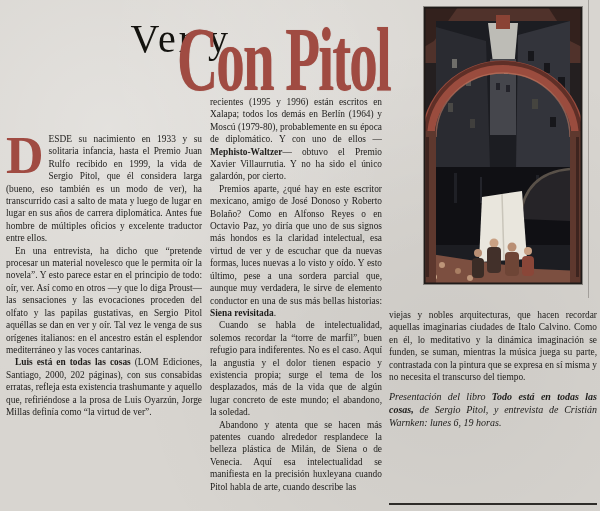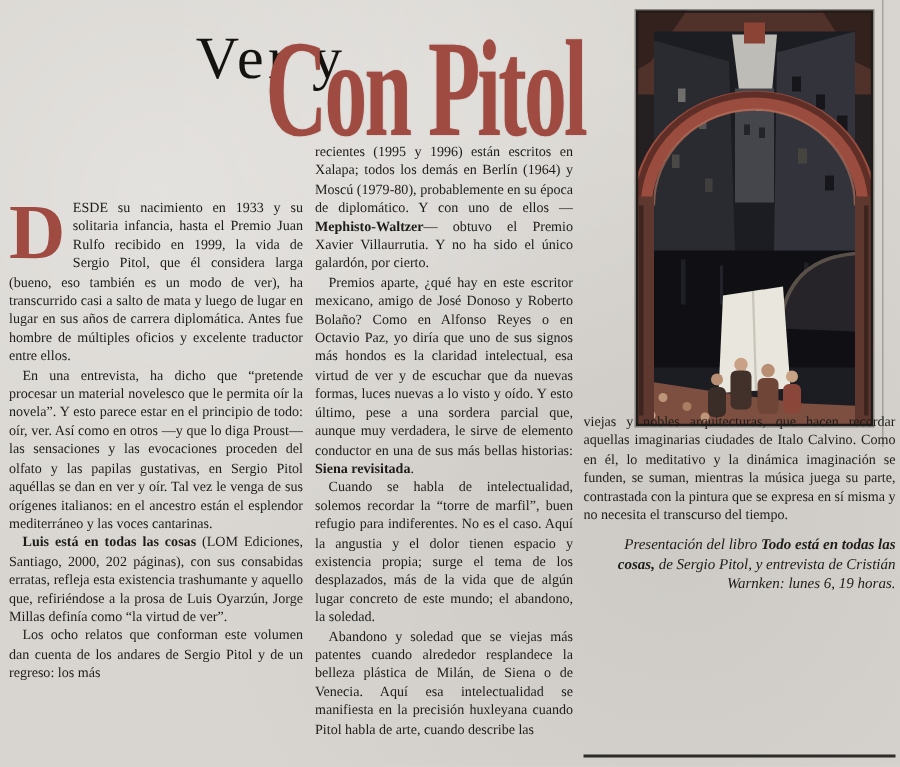--- a/index.html
+++ b/index.html
@@ -26,29 +26,29 @@
     transform:scaleX(.62);transform-origin:left top;
     text-shadow:0 0 1px rgba(120,40,30,.4);
   }
   .byline{
     position:absolute;left:6px;top:117px;
     font-size:9.5px;letter-spacing:.7px;color:#26241f;font-weight:700;
   }
   .col{position:absolute;font-size:9.4px;line-height:12.4px;text-align:justify;}
   .col1{left:6px;top:133px;width:196px;max-height:378px;overflow:hidden;}
   .col2{left:210px;top:96px;width:172px;max-height:403px;overflow:hidden;}
-  .col3{left:389px;top:276px;width:208px;max-height:209px;overflow:hidden;}
+  .col3{left:389px;top:309px;width:208px;max-height:209px;overflow:hidden;}
   .para{margin:0;text-indent:9px;}
   .para.noindent{text-indent:0;}
   .dropcap{
     float:left;font-size:52px;line-height:40px;font-weight:700;
     color:#a04b42;padding:3px 5px 0 0;
   }
   .footer-note{
-    margin-top:7px;font-style:italic;text-align:right;
+    margin-top:7px;font-style:italic;
     font-size:10px;line-height:13px;color:#1d1c1a;
   }
   .footer-note b{font-weight:700;}
   .footer-rule{
     position:absolute;left:389px;top:503px;width:208px;height:2px;
     background:#2e2c29;
   }
   .photo{
     position:absolute;left:424px;top:7px;width:158px;height:277px;
     box-shadow:0 0 0 1px rgba(40,35,30,.45);
@@ -130,28 +130,27 @@
     </svg>
   </div>
 
   <div class="page-edge-line"></div>
 
 
   <div class="col col1">
     <p class="para noindent"><span class="dropcap">D</span><span>ESDE su nacimiento en 1933 y su solitaria infancia, hasta el Premio Juan Rulfo recibido en 1999, la vida de Sergio Pitol, que él considera larga (bueno, eso también es un modo de ver), ha transcurrido casi a salto de mata y luego de lugar en lugar en sus años de carrera diplomática. Antes fue hombre de múltiples oficios y excelente traductor entre ellos.</span></p>
     <p class="para"><span>En una entrevista, ha dicho que “pretende procesar un material novelesco que le permita oír la novela”. Y esto parece estar en el principio de todo: oír, ver. Así como en otros —y que lo diga Proust— las sensaciones y las evocaciones proceden del olfato y las papilas gustativas, en Sergio Pitol aquéllas se dan en ver y oír. Tal vez le venga de sus orígenes italianos: en el ancestro están el esplendor mediterráneo y las voces cantarinas.</span></p>
     <p class="para"><b>Luis está en todas las cosas</b><span> (LOM Ediciones, Santiago, 2000, 202 páginas), con sus consabidas erratas, refleja esta existencia trashumante y aquello que, refiriéndose a la prosa de Luis Oyarzún, Jorge Millas definía como “la virtud de ver”.</span></p>
-    <p class="para"><span>Los ocho relatos que conforman este volumen dan cuenta de los andares de Sergio Pitol y de un regreso: los más</span></p>
   </div>
 
   <div class="col col2">
     <p class="para noindent"><span>recientes (1995 y 1996) están escritos en Xalapa; todos los demás en Berlín (1964) y Moscú (1979-80), probablemente en su época de diplomático. Y con uno de ellos —</span><b>Mephisto-Waltzer</b><span>— obtuvo el Premio Xavier Villaurrutia. Y no ha sido el único galardón, por cierto.</span></p>
     <p class="para"><span>Premios aparte, ¿qué hay en este escritor mexicano, amigo de José Donoso y Roberto Bolaño? Como en Alfonso Reyes o en Octavio Paz, yo diría que uno de sus signos más hondos es la claridad intelectual, esa virtud de ver y de escuchar que da nuevas formas, luces nuevas a lo visto y oído. Y esto último, pese a una sordera parcial que, aunque muy verdadera, le sirve de elemento conductor en una de sus más bellas historias: </span><b>Siena revisitada</b><span>.</span></p>
     <p class="para"><span>Cuando se habla de intelectualidad, solemos recordar la “torre de marfil”, buen refugio para indiferentes. No es el caso. Aquí la angustia y el dolor tienen espacio y existencia propia; surge el tema de los desplazados, más de la vida que de algún lugar concreto de este mundo; el abandono, la soledad.</span></p>
-    <p class="para"><span>Abandono y soledad que se viejas más patentes cuando alrededor resplandece la belleza plástica de Milán, de Siena o de Venecia. Aquí esa intelectualidad se manifiesta en la precisión huxleyana cuando Pitol habla de arte, cuando describe las</span></p>
+    <p class="para"><span>Abandono y atenta que se hacen más patentes cuando alrededor resplandece la belleza plástica de Milán, de Siena o de Venecia. Aquí esa intelectualidad se manifiesta en la precisión huxleyana cuando Pitol habla de arte, cuando describe las</span></p>
   </div>
 
   <div class="col col3">
     <p class="para noindent"><span>viejas y nobles arquitecturas, que hacen recordar aquellas imaginarias ciudades de Italo Calvino. Como en él, lo meditativo y la dinámica imaginación se funden, se suman, mientras la música juega su parte, contrastada con la pintura que se expresa en sí misma y no necesita el transcurso del tiempo.</span></p>
     <div class="footer-note"><span>Presentación del libro </span><b>Todo está en todas las cosas,</b><span> de Sergio Pitol, y entrevista de Cristián Warnken: lunes 6, 19 horas.</span></div>
   </div>
 
   <div class="footer-rule"></div>
 
 </div>

